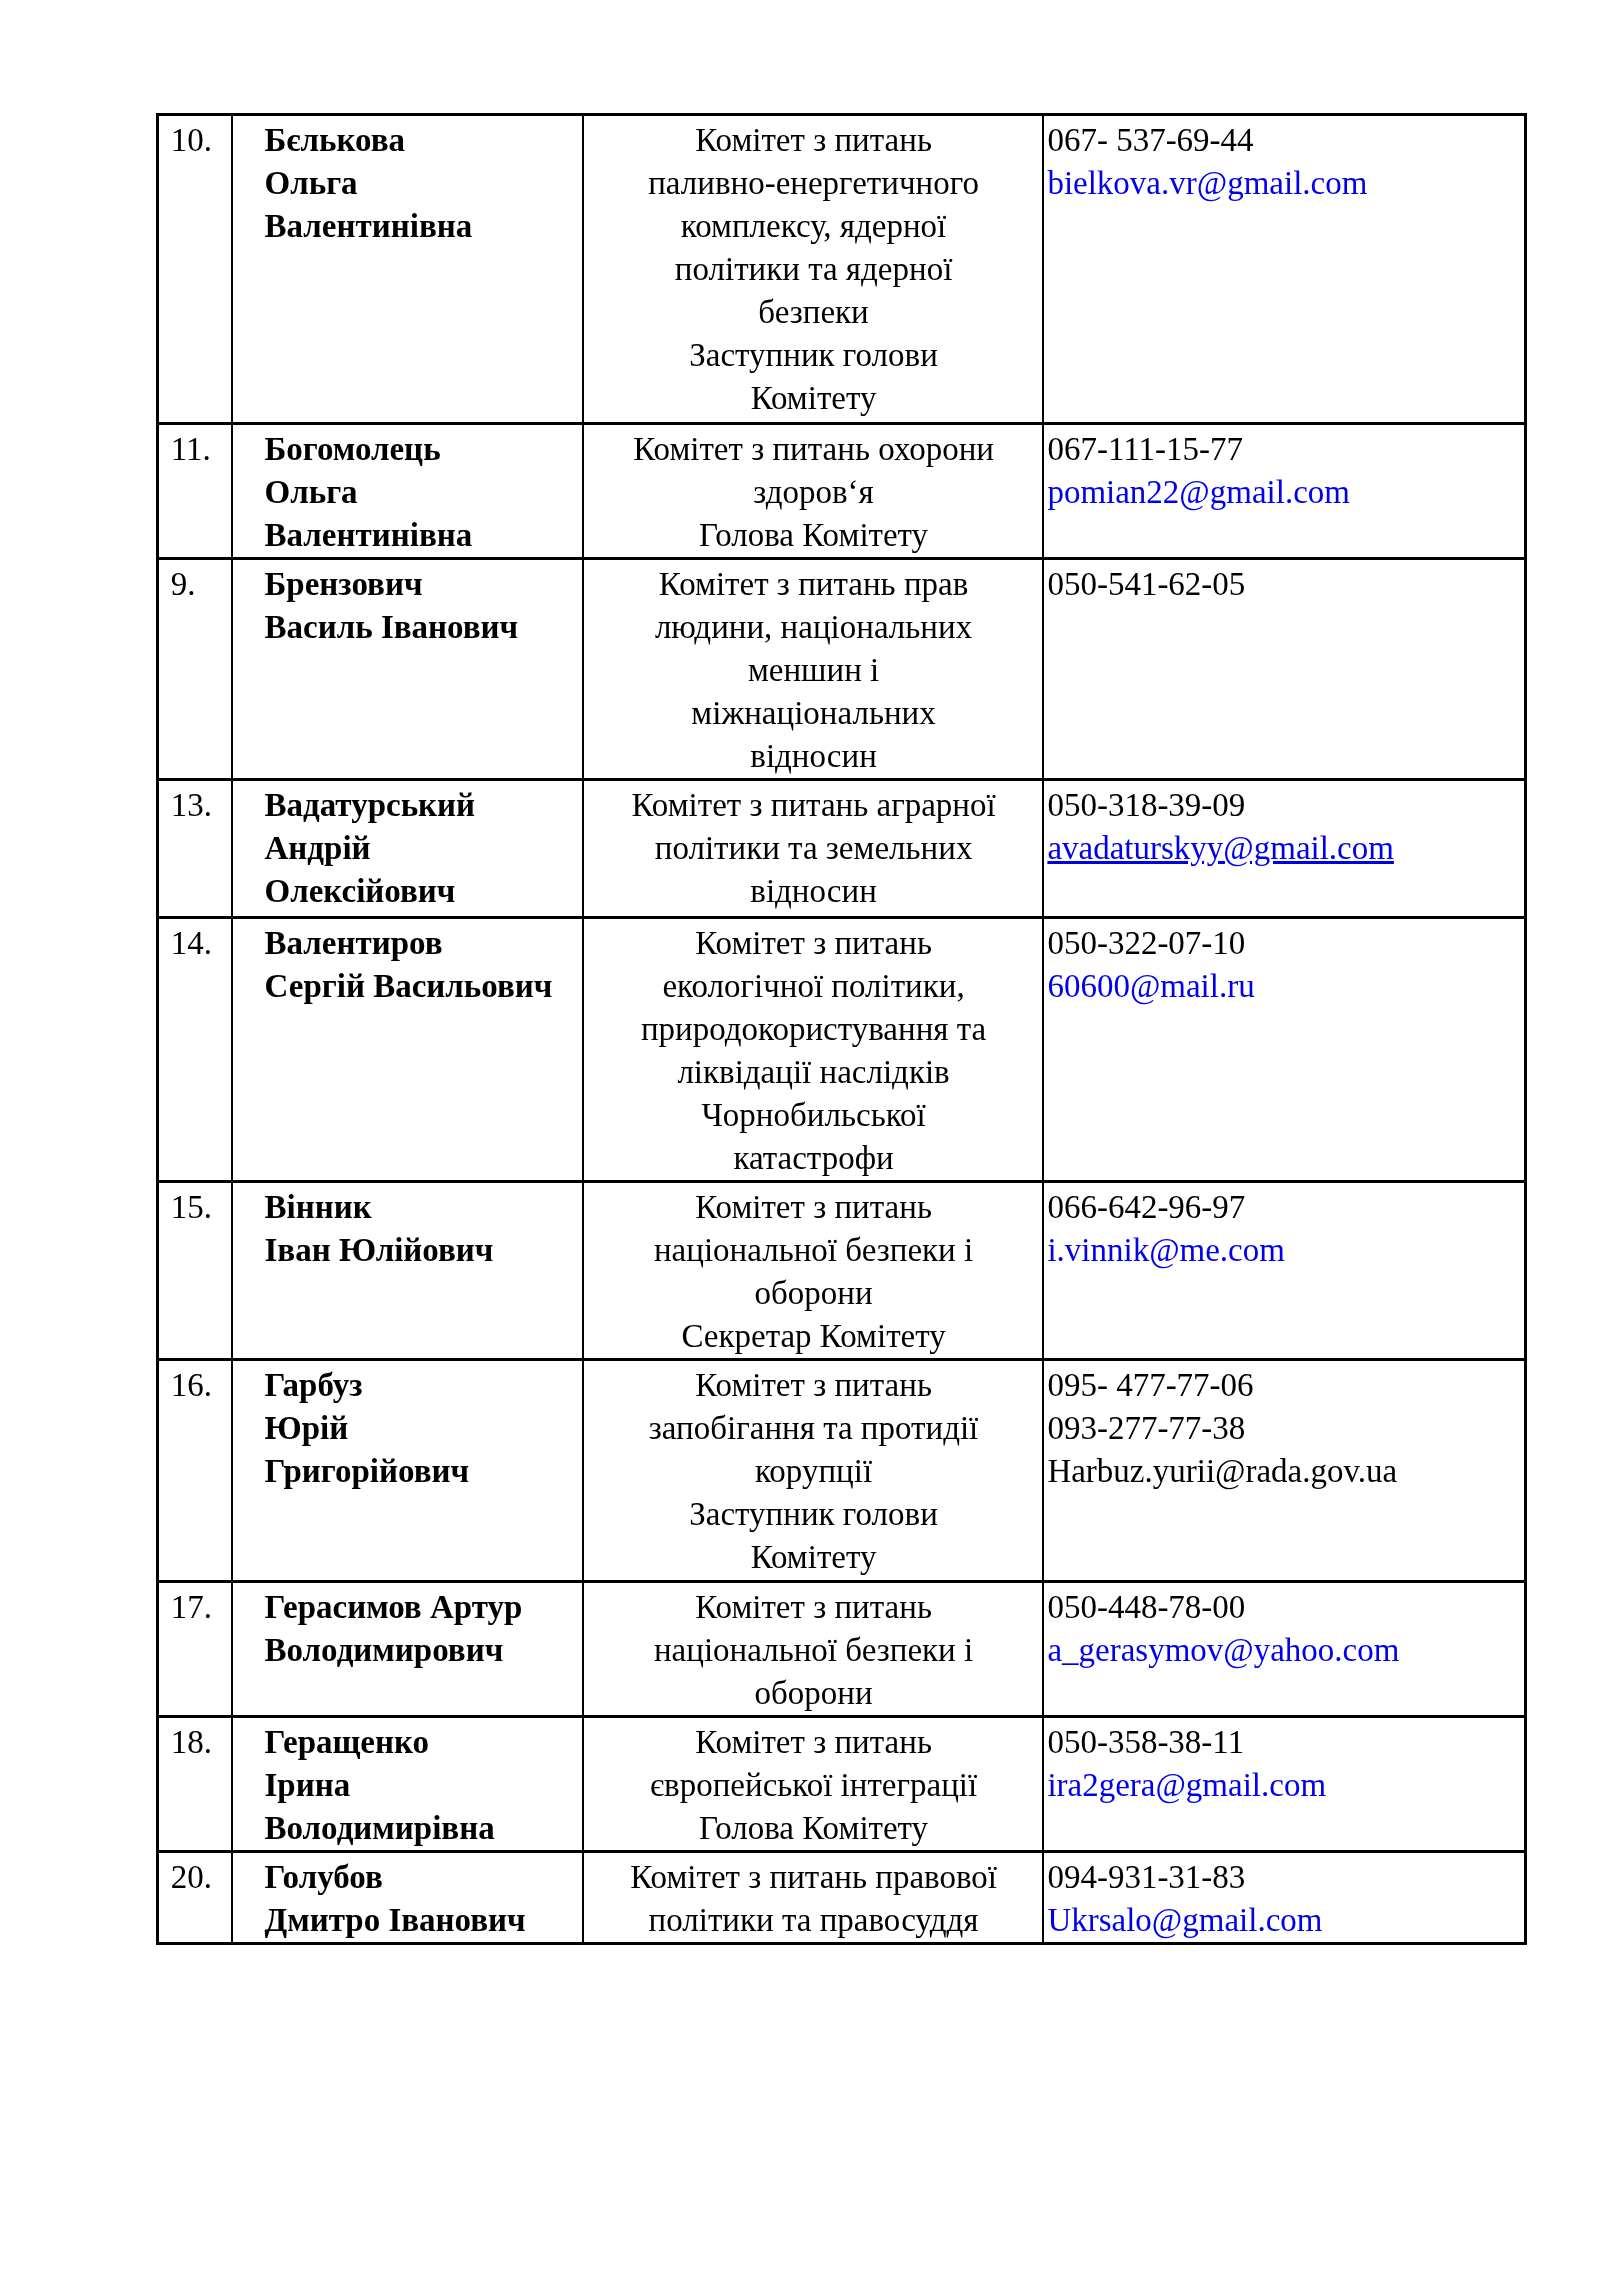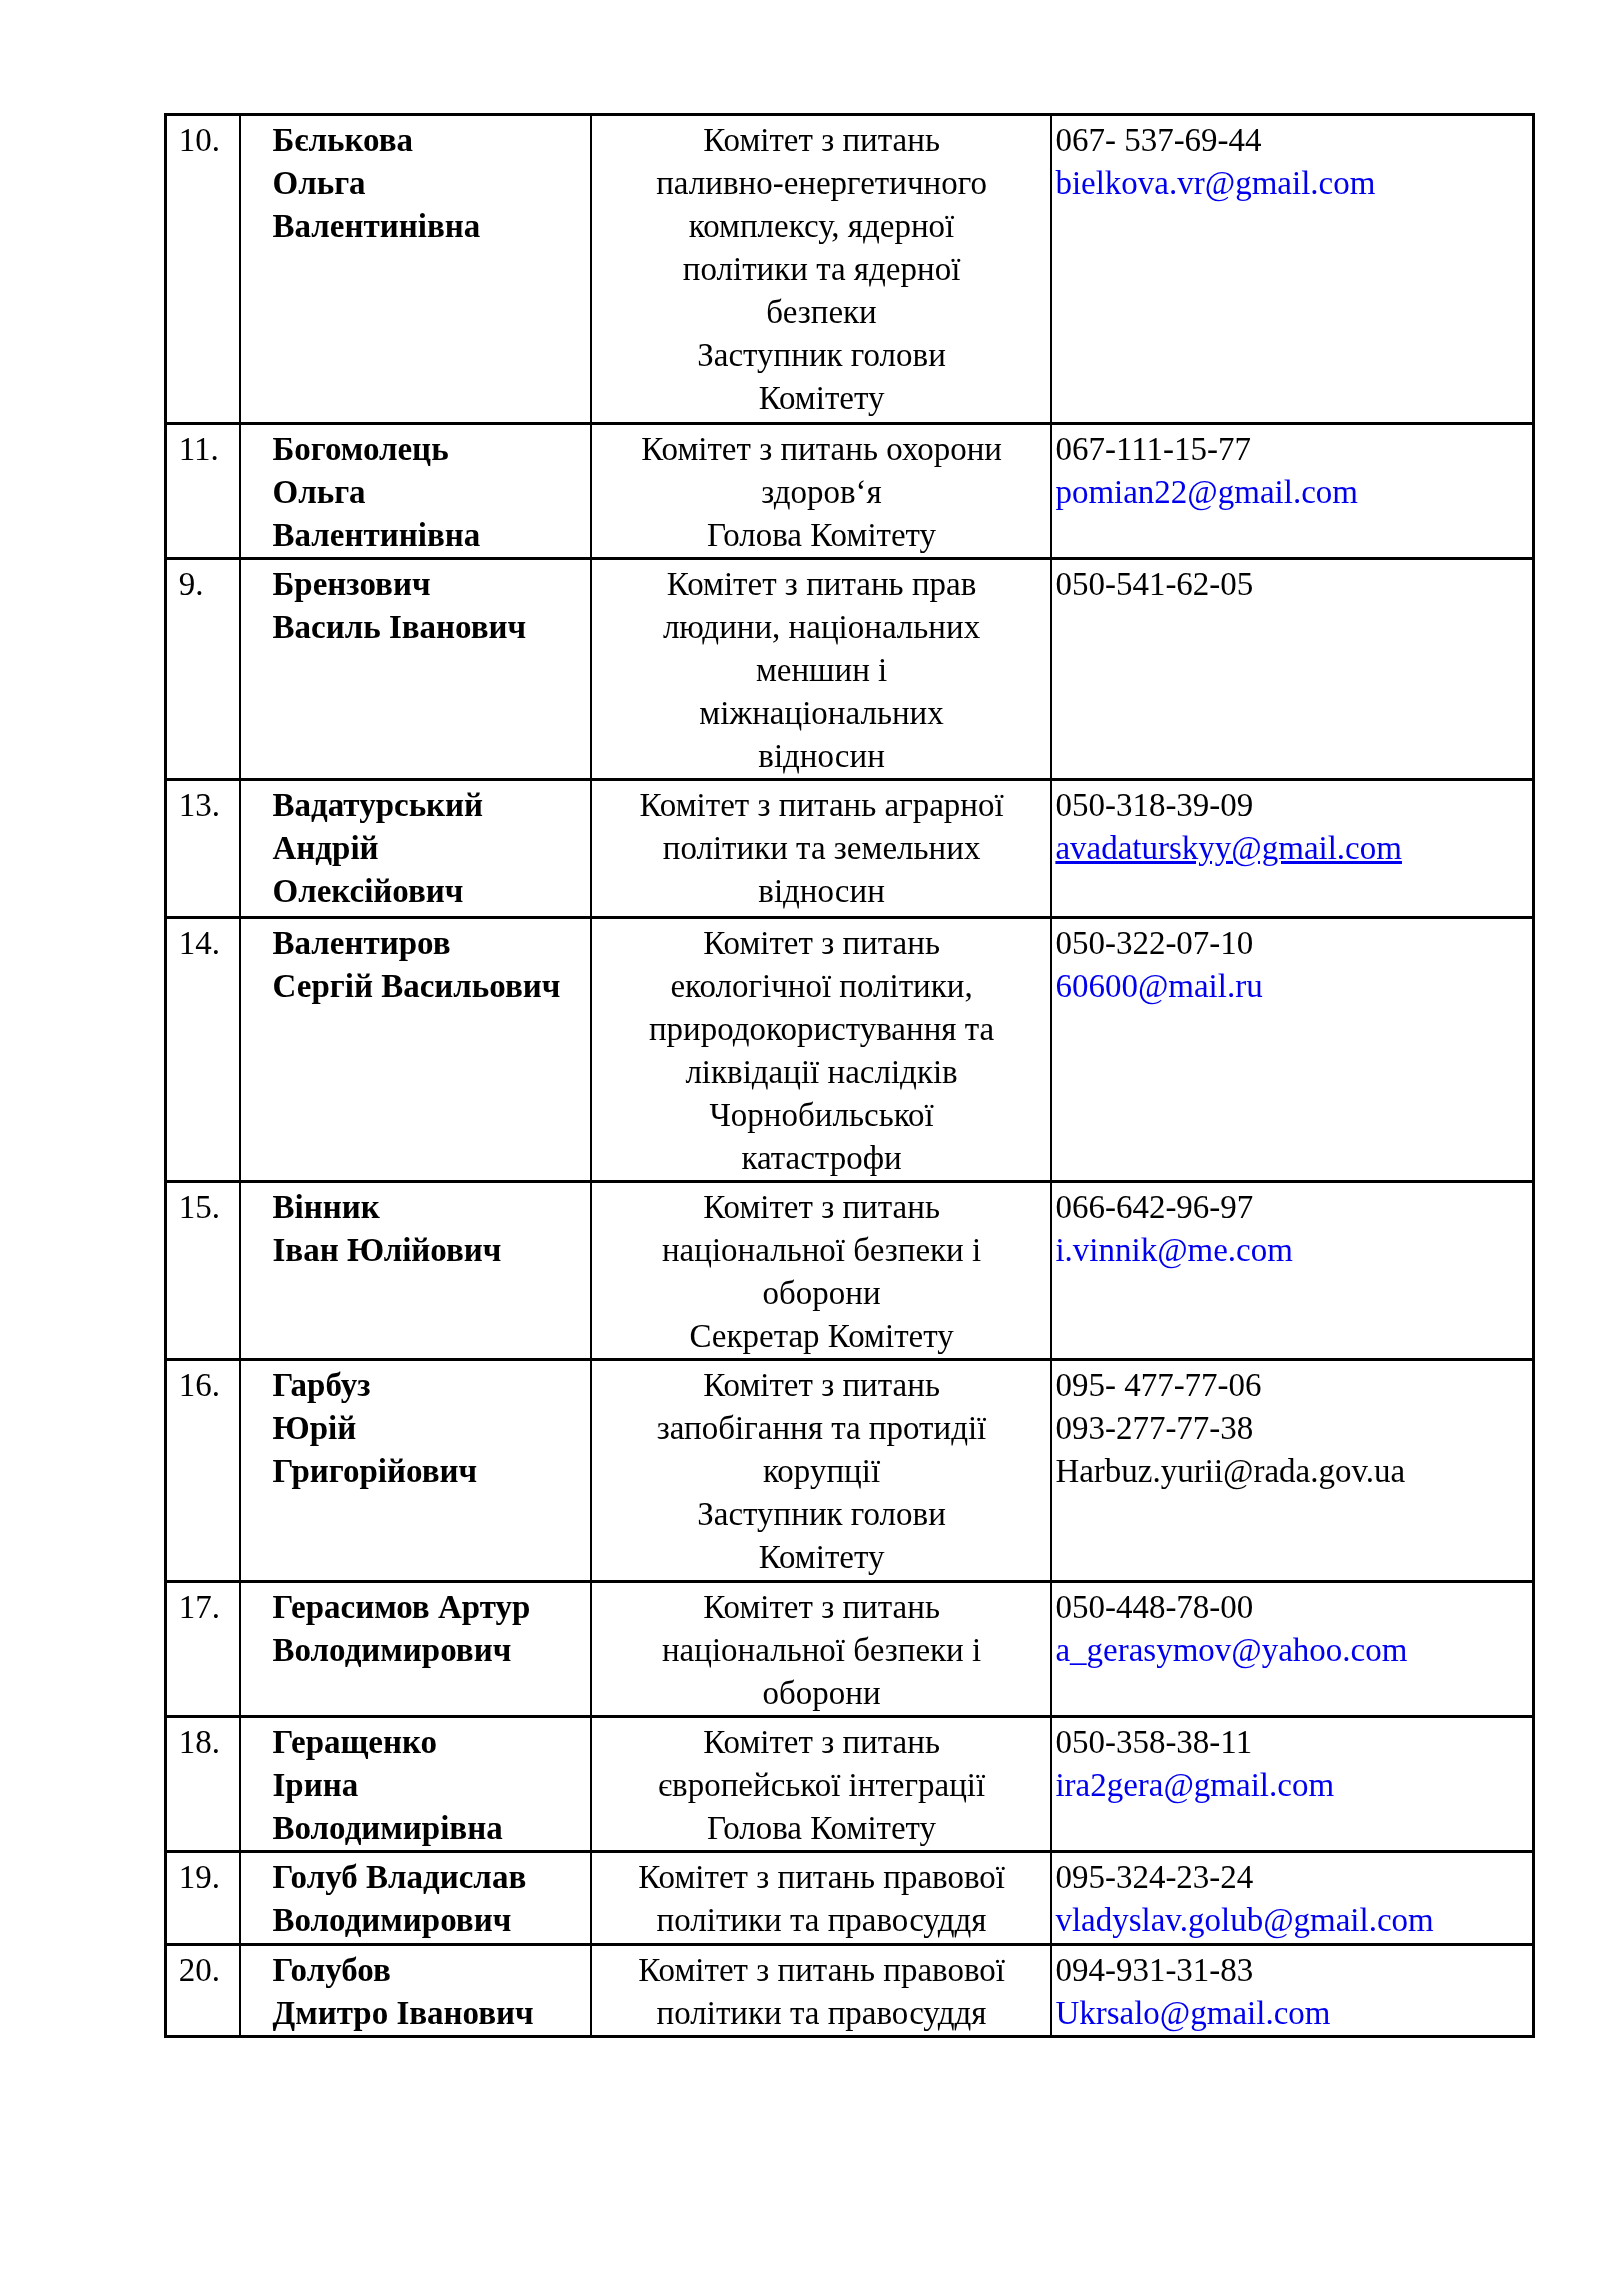--- a/index.html
+++ b/index.html
@@ -4,21 +4,21 @@
 <style>
   html,body{margin:0;padding:0;}
   body{
     width:1621px;height:2293px;
     background:#ffffff;
     font-family:"Liberation Serif","DejaVu Serif",serif;
     color:#000;
   }
   .page{position:relative;width:1621px;height:2293px;background:#ffffff;overflow:hidden;}
   table.contacts{
-    position:absolute;left:164px;top:113px;
+    position:absolute;left:156px;top:113px;
     border-collapse:collapse;table-layout:fixed;
     width:1367px;
     border:3.9px solid #000;
   }
   td{
     border-left:2.9px solid #000;
     border-right:2.9px solid #000;
     border-top:3.9px solid #000;
     border-bottom:3.9px solid #000;
     vertical-align:top;
@@ -218,37 +218,20 @@
           <td class="c-comm">
             <div>Комітет з питань</div>
             <div>європейської інтеграції</div>
             <div>Голова Комітету</div>
           </td>
           <td class="c-contact">
             <div>050-358-38-11</div>
             <div class="email">ira2gera@gmail.com</div>
           </td>
         </tr>
-        <tr style="height: 93px;">
-          <td class="c-num">
-            <div>19.</div>
-          </td>
-          <td class="c-name">
-            <div>Голуб Владислав</div>
-            <div>Володимирович</div>
-          </td>
-          <td class="c-comm">
-            <div>Комітет з питань правової</div>
-            <div>політики та правосуддя</div>
-          </td>
-          <td class="c-contact">
-            <div>095-324-23-24</div>
-            <div class="email">vladyslav.golub@gmail.com</div>
-          </td>
-        </tr>
         <tr style="height: 91px;">
           <td class="c-num">
             <div>20.</div>
           </td>
           <td class="c-name">
             <div>Голубов</div>
             <div>Дмитро Іванович</div>
           </td>
           <td class="c-comm">
             <div>Комітет з питань правової</div>

